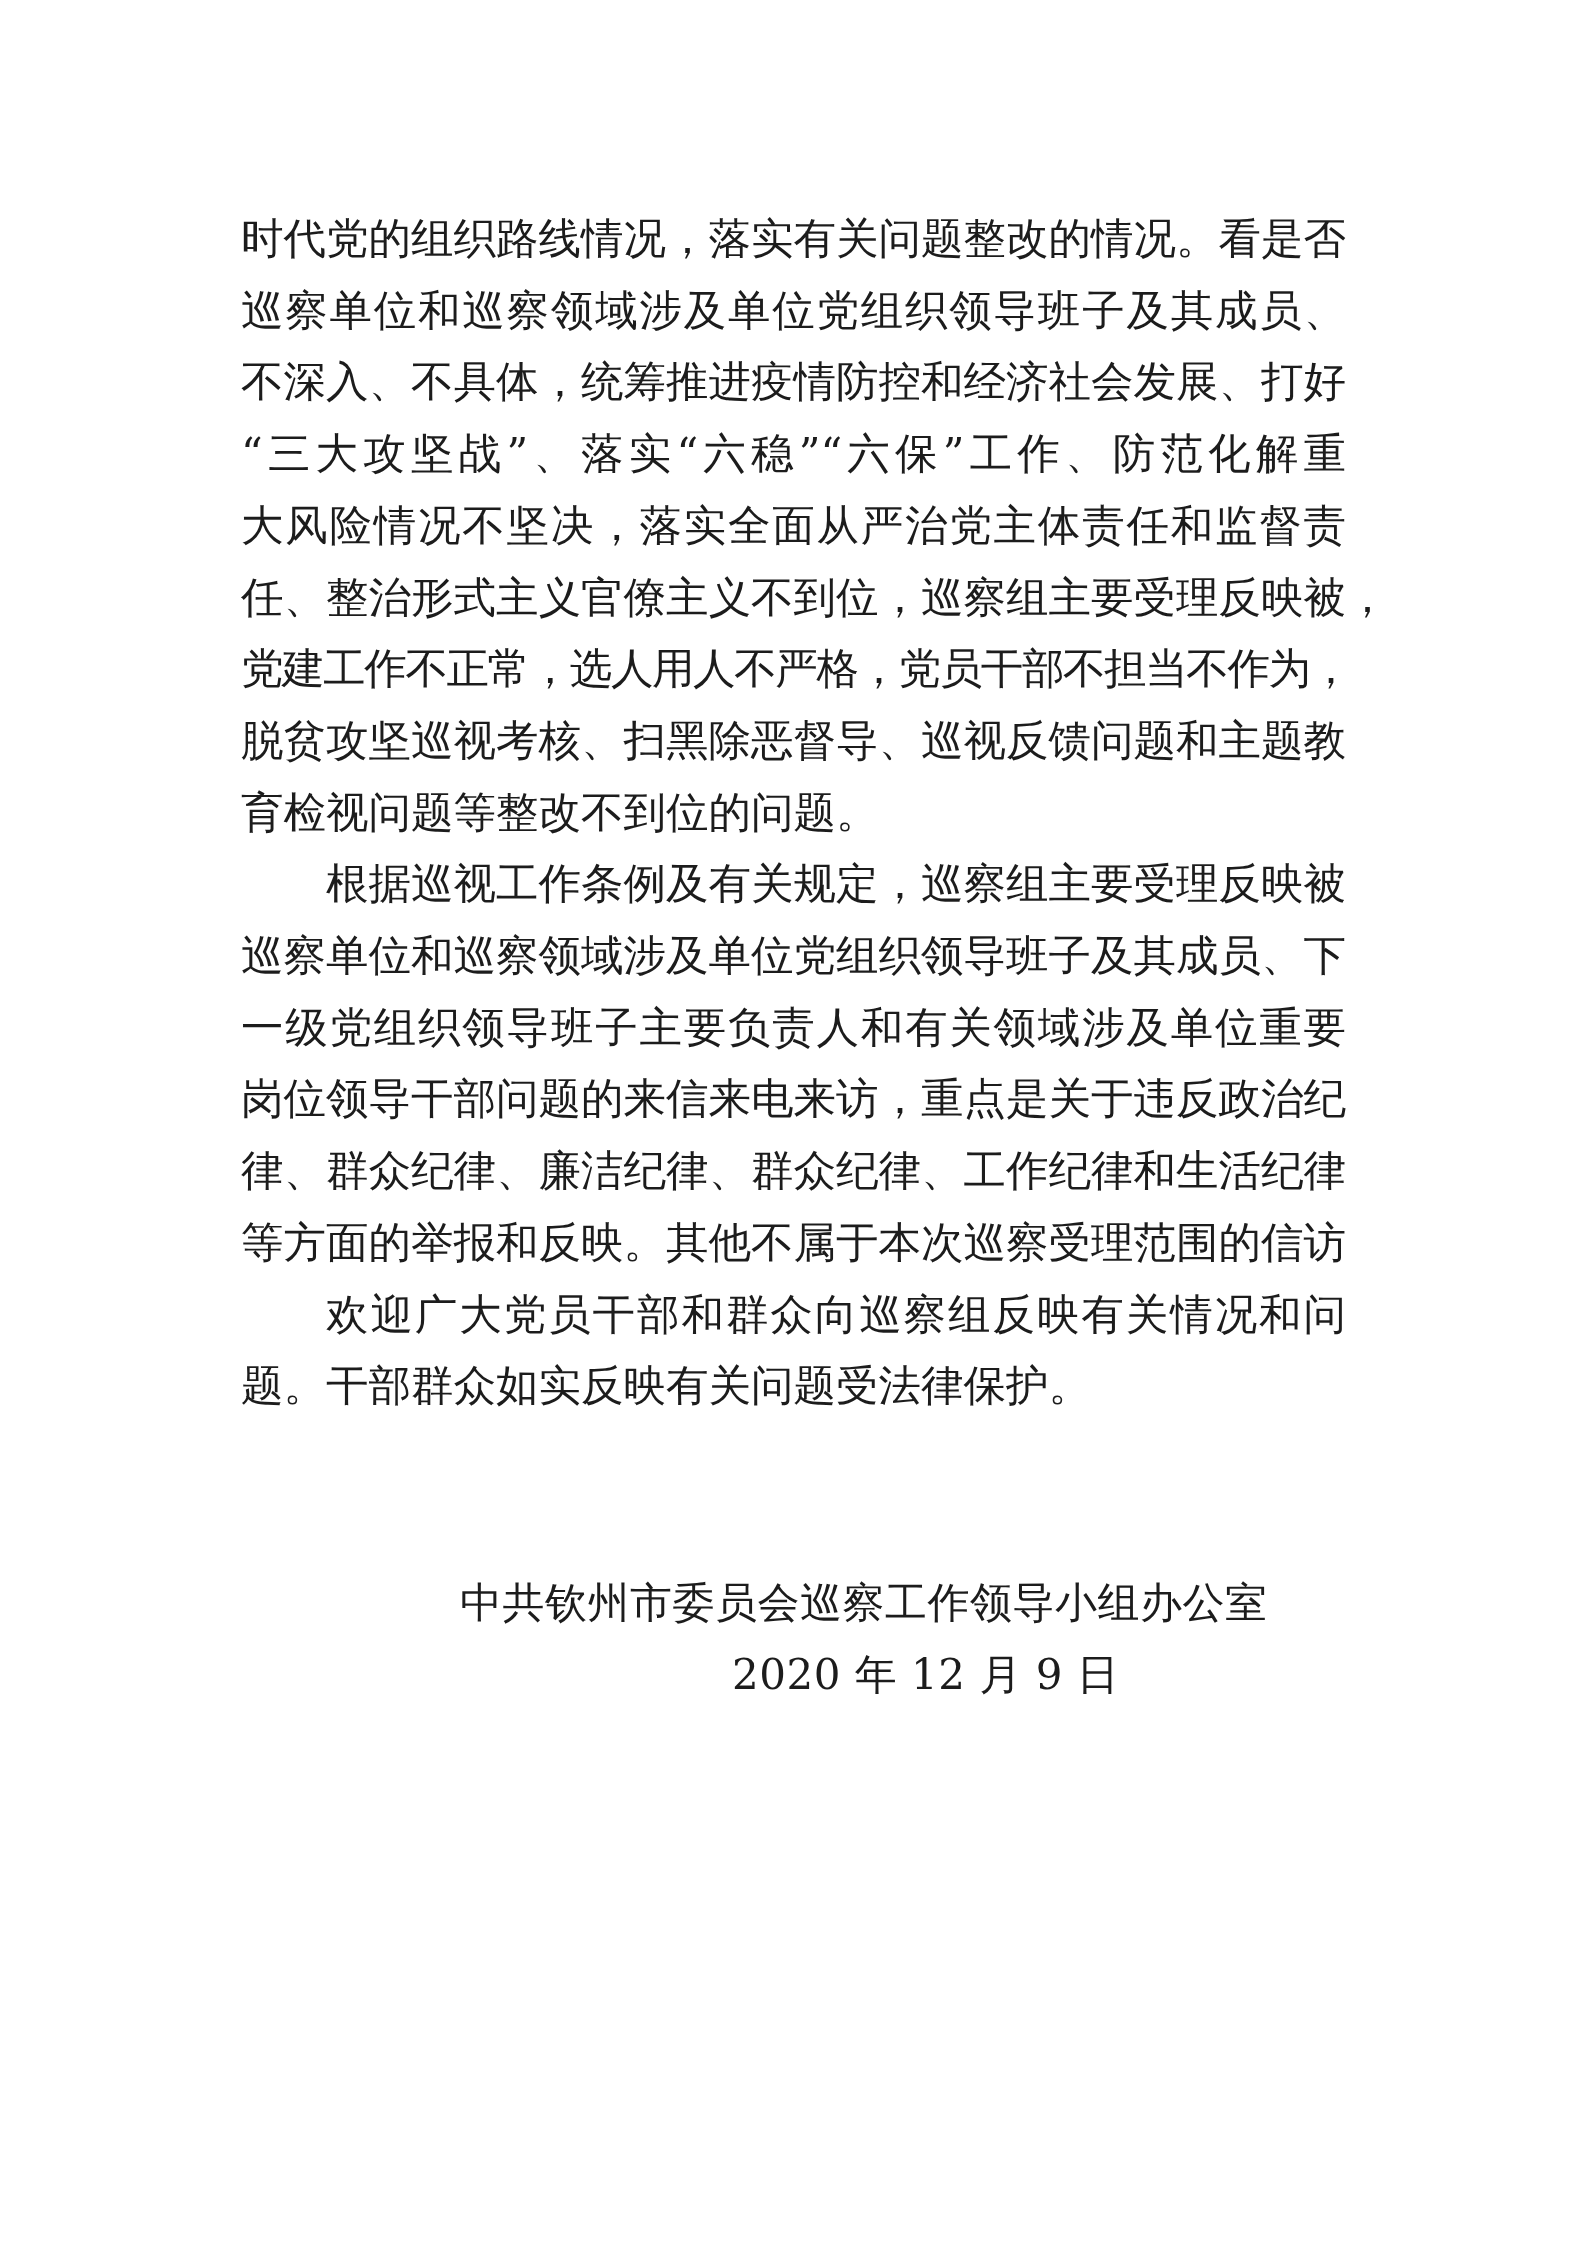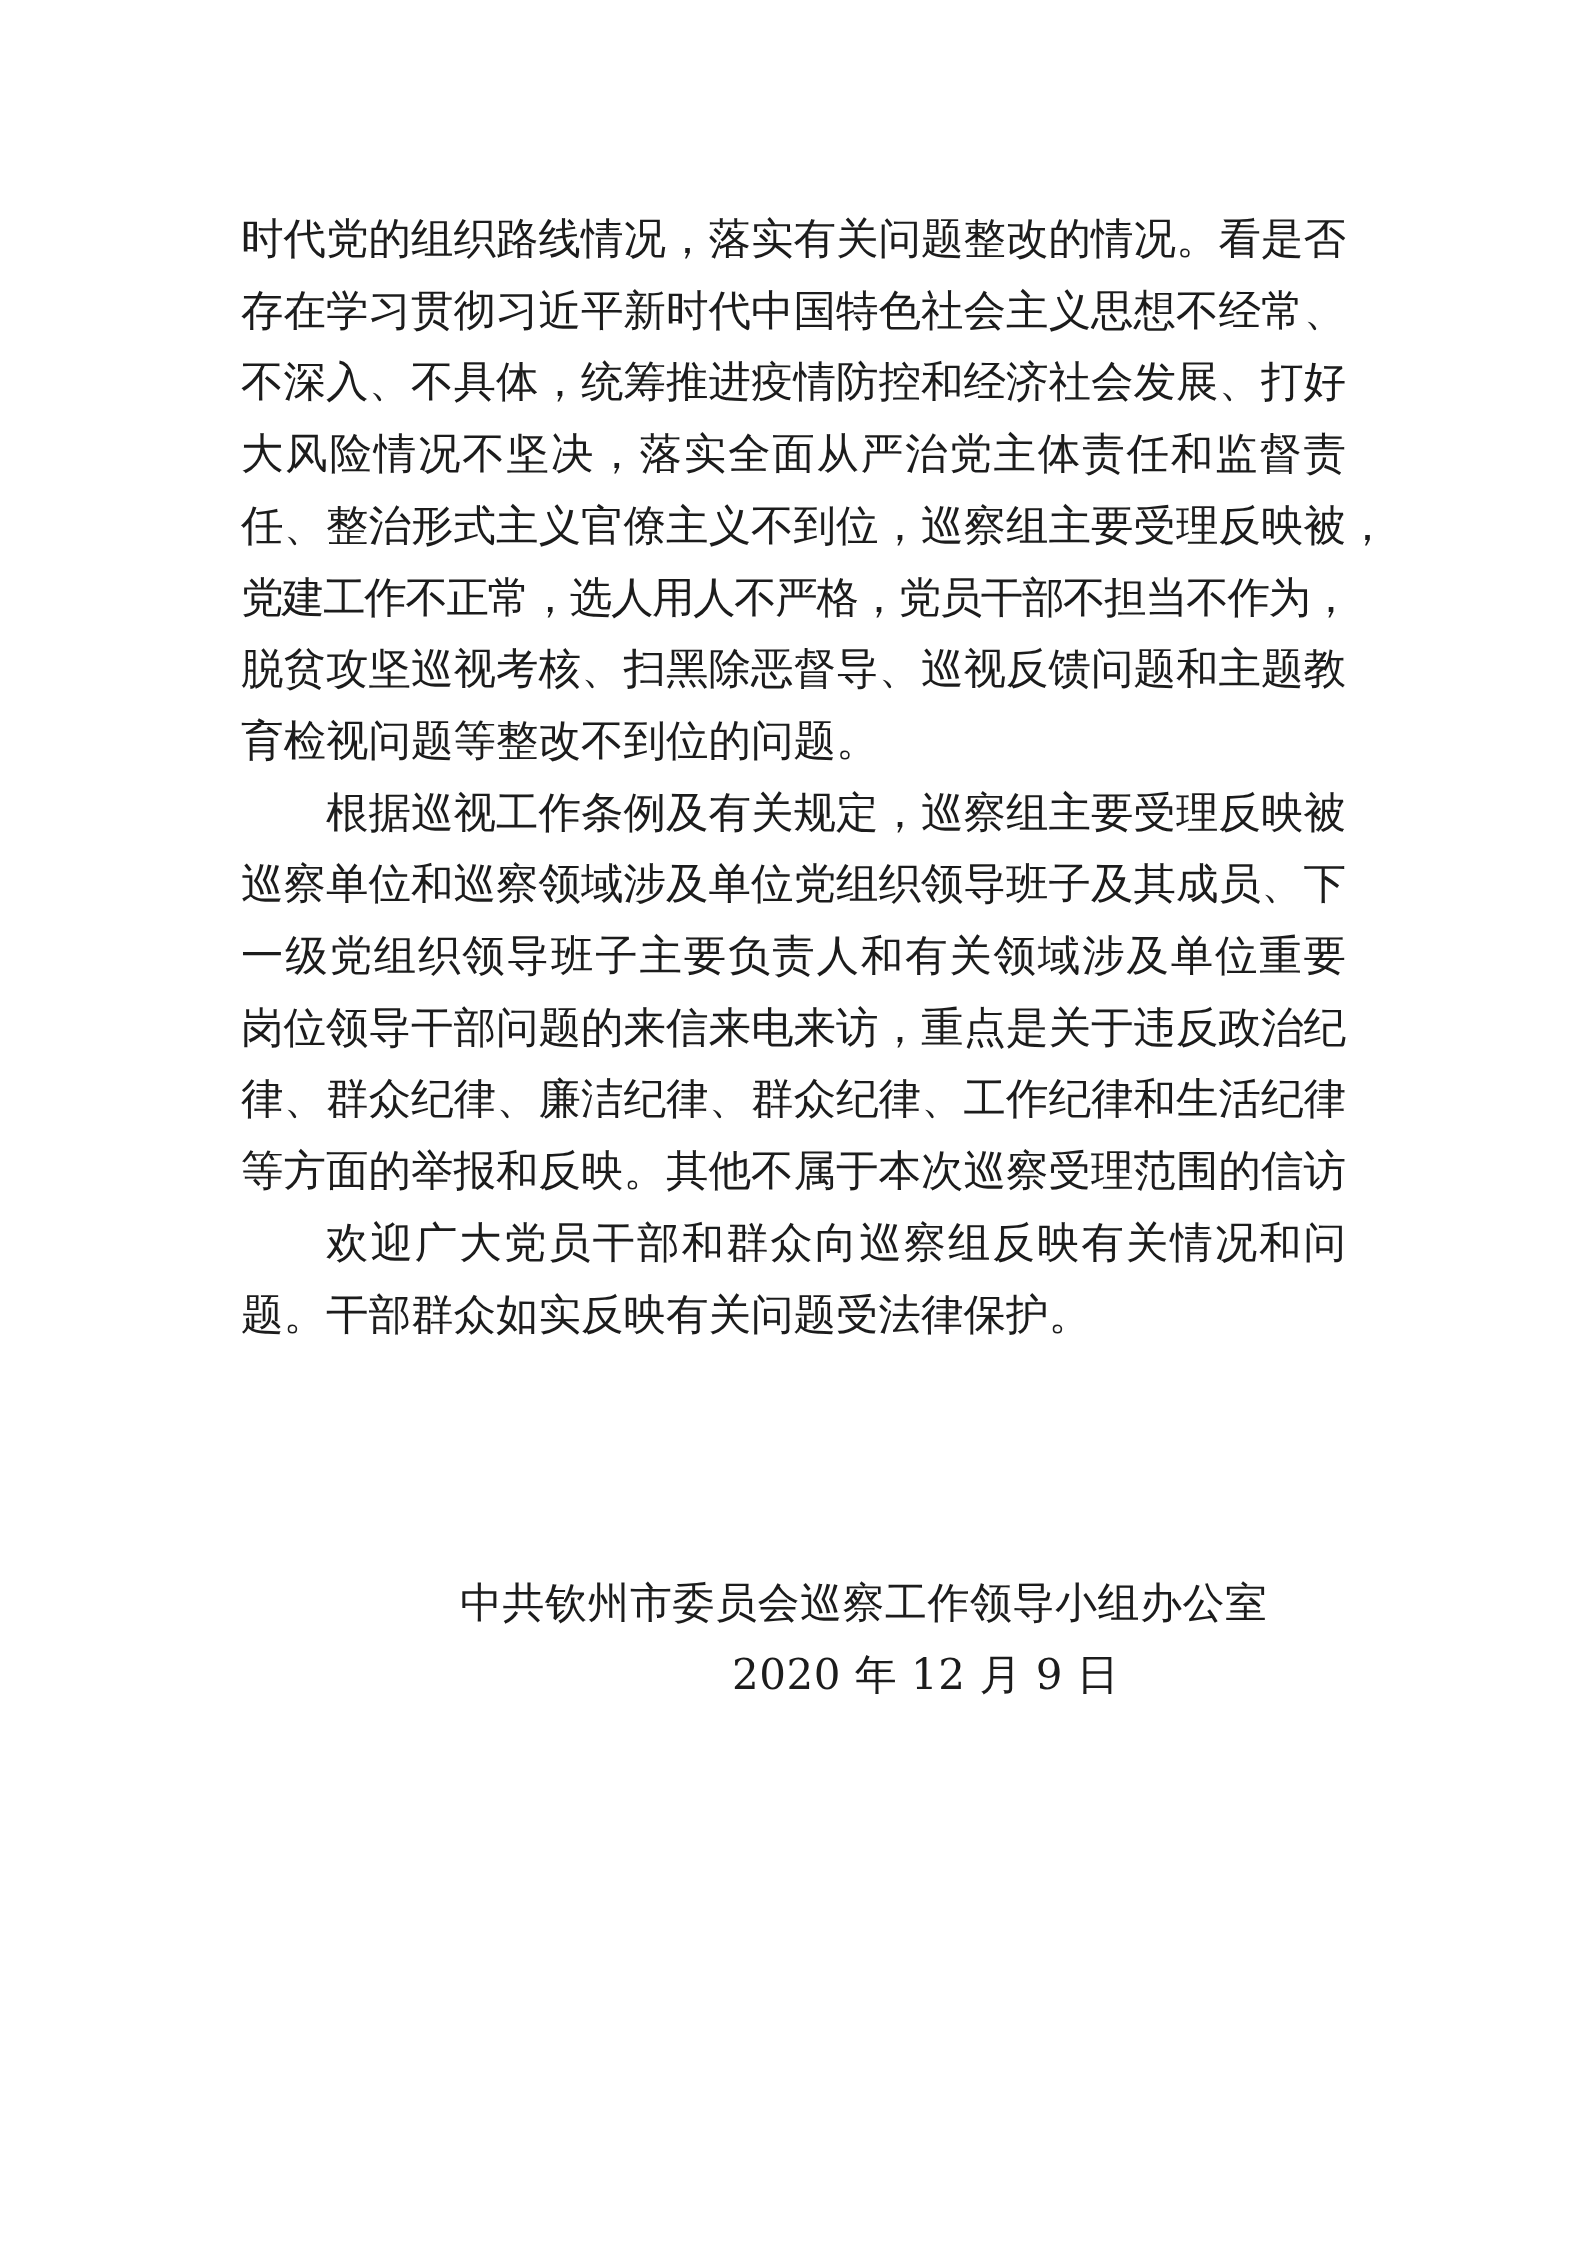--- a/index.html
+++ b/index.html
@@ -59,22 +59,23 @@
     letter-spacing: 0.5px;
     white-space: nowrap;
   }
 </style>
 </head>
 <body>
 
 <div class="page">
   <div class="doc-body">
     <div class="line">时代党的组织路线情况，落实有关问题整改的情况。看是否</div>
-    <div class="line">存在学习贯彻习近平新时代中国特色社会主义思想不经常、</div>
+    <div class="line">巡察单位和巡察领域涉及单位党组织领导班子及其成员、</div>
     <div class="line">不深入、不具体，统筹推进疫情防控和经济社会发展、打好</div>
+    <div class="line">“三大攻坚战”、落实“六稳”“六保”工作、防范化解重</div>
     <div class="line">大风险情况不坚决，落实全面从严治党主体责任和监督责</div>
     <div class="line">任、整治形式主义官僚主义不到位，巡察组主要受理反映被，</div>
     <div class="line tight">党建工作不正常，选人用人不严格，党员干部不担当不作为，</div>
     <div class="line">脱贫攻坚巡视考核、扫黑除恶督导、巡视反馈问题和主题教</div>
     <div class="line last">育检视问题等整改不到位的问题。</div>
     <div class="line ind">根据巡视工作条例及有关规定，巡察组主要受理反映被</div>
     <div class="line">巡察单位和巡察领域涉及单位党组织领导班子及其成员、下</div>
     <div class="line">一级党组织领导班子主要负责人和有关领域涉及单位重要</div>
     <div class="line">岗位领导干部问题的来信来电来访，重点是关于违反政治纪</div>
     <div class="line">律、群众纪律、廉洁纪律、群众纪律、工作纪律和生活纪律</div>

